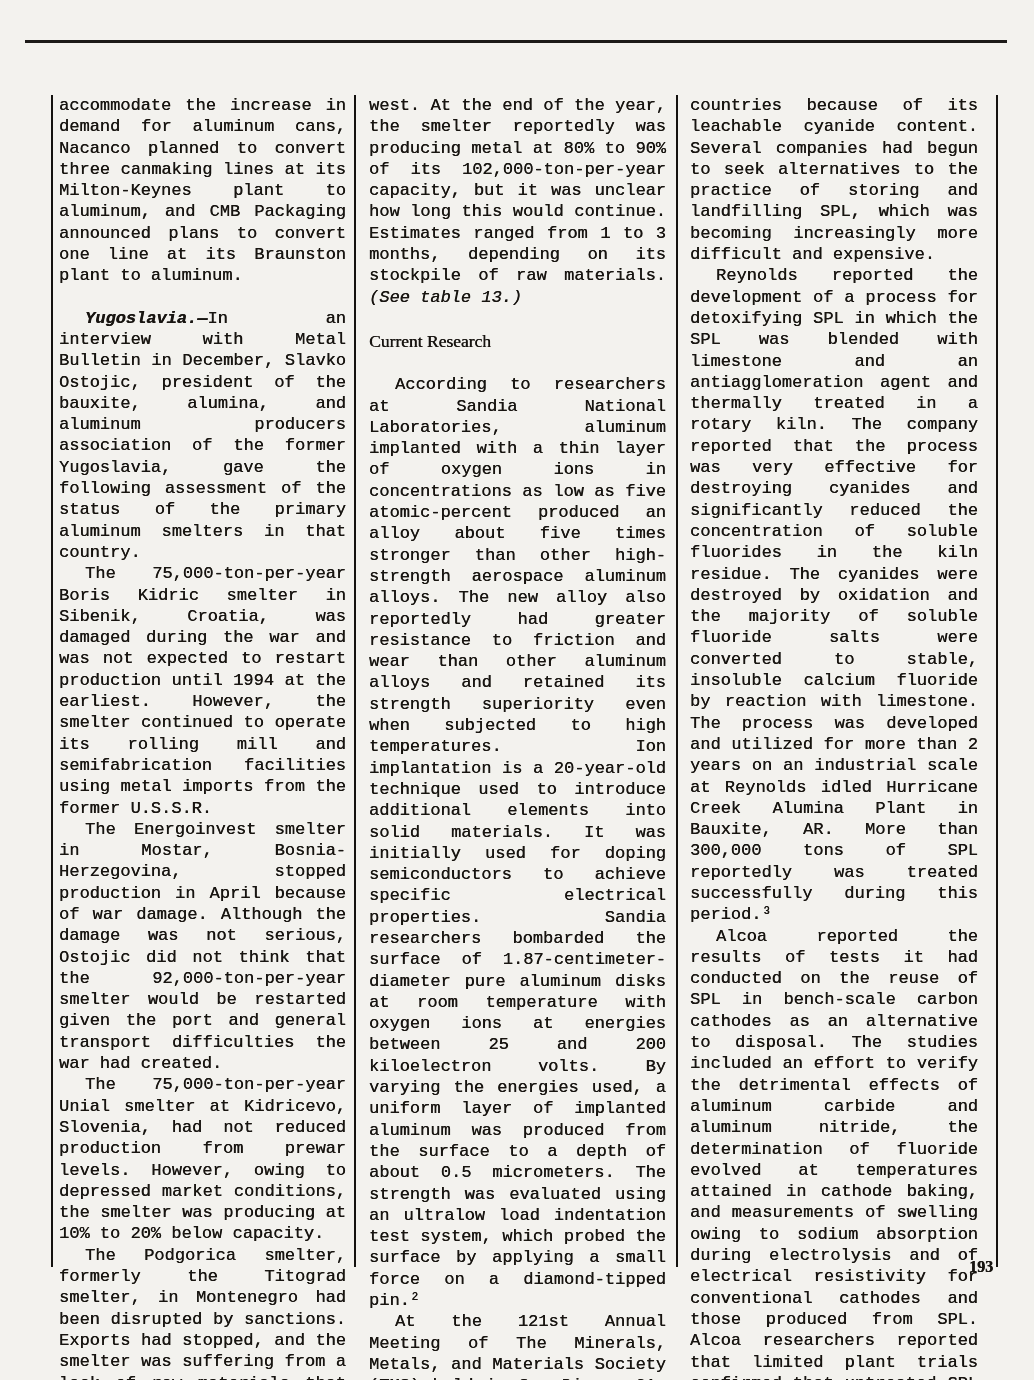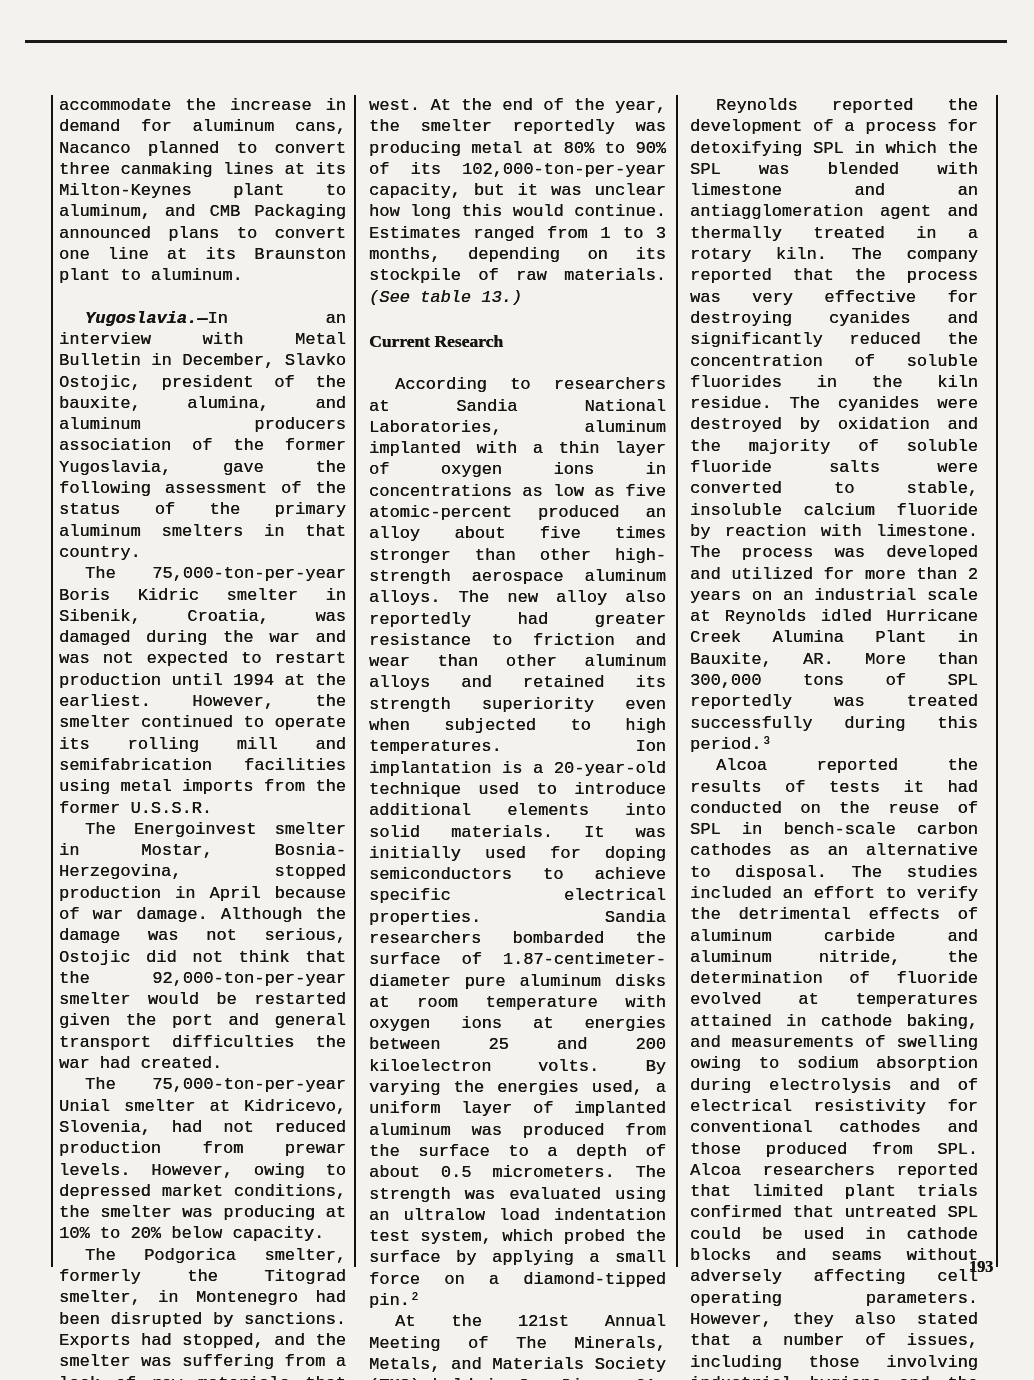--- a/index.html
+++ b/index.html
@@ -28,21 +28,21 @@
   }
   .column p{margin:0;font-family:Liberation Mono, monospace;}
   .column p.indent{text-indent:26px;}
   .column p.space{margin-top:21px;}
   .col1{left:59px;width:287px;}
   .col2{left:369px;width:297px;}
   .col3{left:690px;width:288px;}
   .lead{font-weight:bold;font-style:italic;}
   .tail{font-style:italic;}
   h2.heading{
-    font-size:17.5px;font-weight:bold;margin:23px 0 22px 0;
+    font-size:17.5px;font-weight:normal;margin:23px 0 22px 0;
     text-align:left;text-shadow:0.4px 0 0 currentColor;
   }
   .footer-left{
     position:absolute;left:48px;top:1287px;
     font-size:15.5px;font-weight:bold;letter-spacing:0.2px;
     text-shadow:0.4px 0 0 currentColor;
   }
   .footer-right{
     position:absolute;right:41px;top:1258px;
     font-size:16px;font-weight:bold;
@@ -68,19 +68,20 @@
       <p class="indent">The 75,000-ton-per-year Unial smelter at Kidricevo, Slovenia, had not reduced production from prewar levels. However, owing to depressed market conditions, the smelter was producing at 10% to 20% below capacity.</p>
       <p class="indent">The Podgorica smelter, formerly the Titograd smelter, in Montenegro had been disrupted by sanctions. Exports had stopped, and the smelter was suffering from a lack of raw materials that previously had been imported from the</p>
     </div>
   <div class="column col2">
       <p class="">west. At the end of the year, the smelter reportedly was producing metal at 80% to 90% of its 102,000-ton-per-year capacity, but it was unclear how long this would continue. Estimates ranged from 1 to 3 months, depending on its stockpile of raw materials.<span class="tail"> (See table 13.)</span></p>
       <h2 class="heading">Current Research</h2>
       <p class="indent">According to researchers at Sandia National Laboratories, aluminum implanted with a thin layer of oxygen ions in concentrations as low as five atomic-percent produced an alloy about five times stronger than other high-strength aerospace aluminum alloys. The new alloy also reportedly had greater resistance to friction and wear than other aluminum alloys and retained its strength superiority even when subjected to high temperatures. Ion implantation is a 20-year-old technique used to introduce additional elements into solid materials. It was initially used for doping semiconductors to achieve specific electrical properties. Sandia researchers bombarded the surface of 1.87-centimeter-diameter pure aluminum disks at room temperature with oxygen ions at energies between 25 and 200 kiloelectron volts. By varying the energies used, a uniform layer of implanted aluminum was produced from the surface to a depth of about 0.5 micrometers. The strength was evaluated using an ultralow load indentation test system, which probed the surface by applying a small force on a diamond-tipped pin.²</p>
       <p class="indent">At the 121st Annual Meeting of The Minerals, Metals, and Materials Society (TMS) held in San Diego, CA, March 1992, more than 100 papers were presented in such topic areas as alumina and bauxite, reduction technology, carbon technology, cast shop technology, and recycling. Among the papers presented at the reduction technology sessions were several on the topic of handling spent potliner (SPL) waste. The generation and safe disposal of SPL produced through the electrolytic reduction of alumina had become one of the industry's biggest environmental concerns. SPL had been classified as hazardous in several</p>
     </div>
   <div class="column col3">
+      <p class="">countries because of its leachable cyanide content. Several companies had begun to seek alternatives to the practice of storing and landfilling SPL, which was becoming increasingly more difficult and expensive.</p>
       <p class="indent">Reynolds reported the development of a process for detoxifying SPL in which the SPL was blended with limestone and an antiagglomeration agent and thermally treated in a rotary kiln. The company reported that the process was very effective for destroying cyanides and significantly reduced the concentration of soluble fluorides in the kiln residue. The cyanides were destroyed by oxidation and the majority of soluble fluoride salts were converted to stable, insoluble calcium fluoride by reaction with limestone. The process was developed and utilized for more than 2 years on an industrial scale at Reynolds idled Hurricane Creek Alumina Plant in Bauxite, AR. More than 300,000 tons of SPL reportedly was treated successfully during this period.³</p>
       <p class="indent">Alcoa reported the results of tests it had conducted on the reuse of SPL in bench-scale carbon cathodes as an alternative to disposal. The studies included an effort to verify the detrimental effects of aluminum carbide and aluminum nitride, the determination of fluoride evolved at temperatures attained in cathode baking, and measurements of swelling owing to sodium absorption during electrolysis and of electrical resistivity for conventional cathodes and those produced from SPL. Alcoa researchers reported that limited plant trials confirmed that untreated SPL could be used in cathode blocks and seams without adversely affecting cell operating parameters. However, they also stated that a number of issues, including those involving industrial hygiene and the environment, baking furnace refractory deterioration, and the ability to produce consistent blocks and/or seams from a variable material would need to be addressed before commercialization.⁴</p>
       <p class="indent">An alternative treatment known as the COMTOR process was developed at Comalco's Research Center in Melbourne, Australia. A 5,000-ton-per-year demonstration plant was constructed</p>
     </div>
 
   <div class="footer-right">193</div>
 </div>
 
 </body></html>

